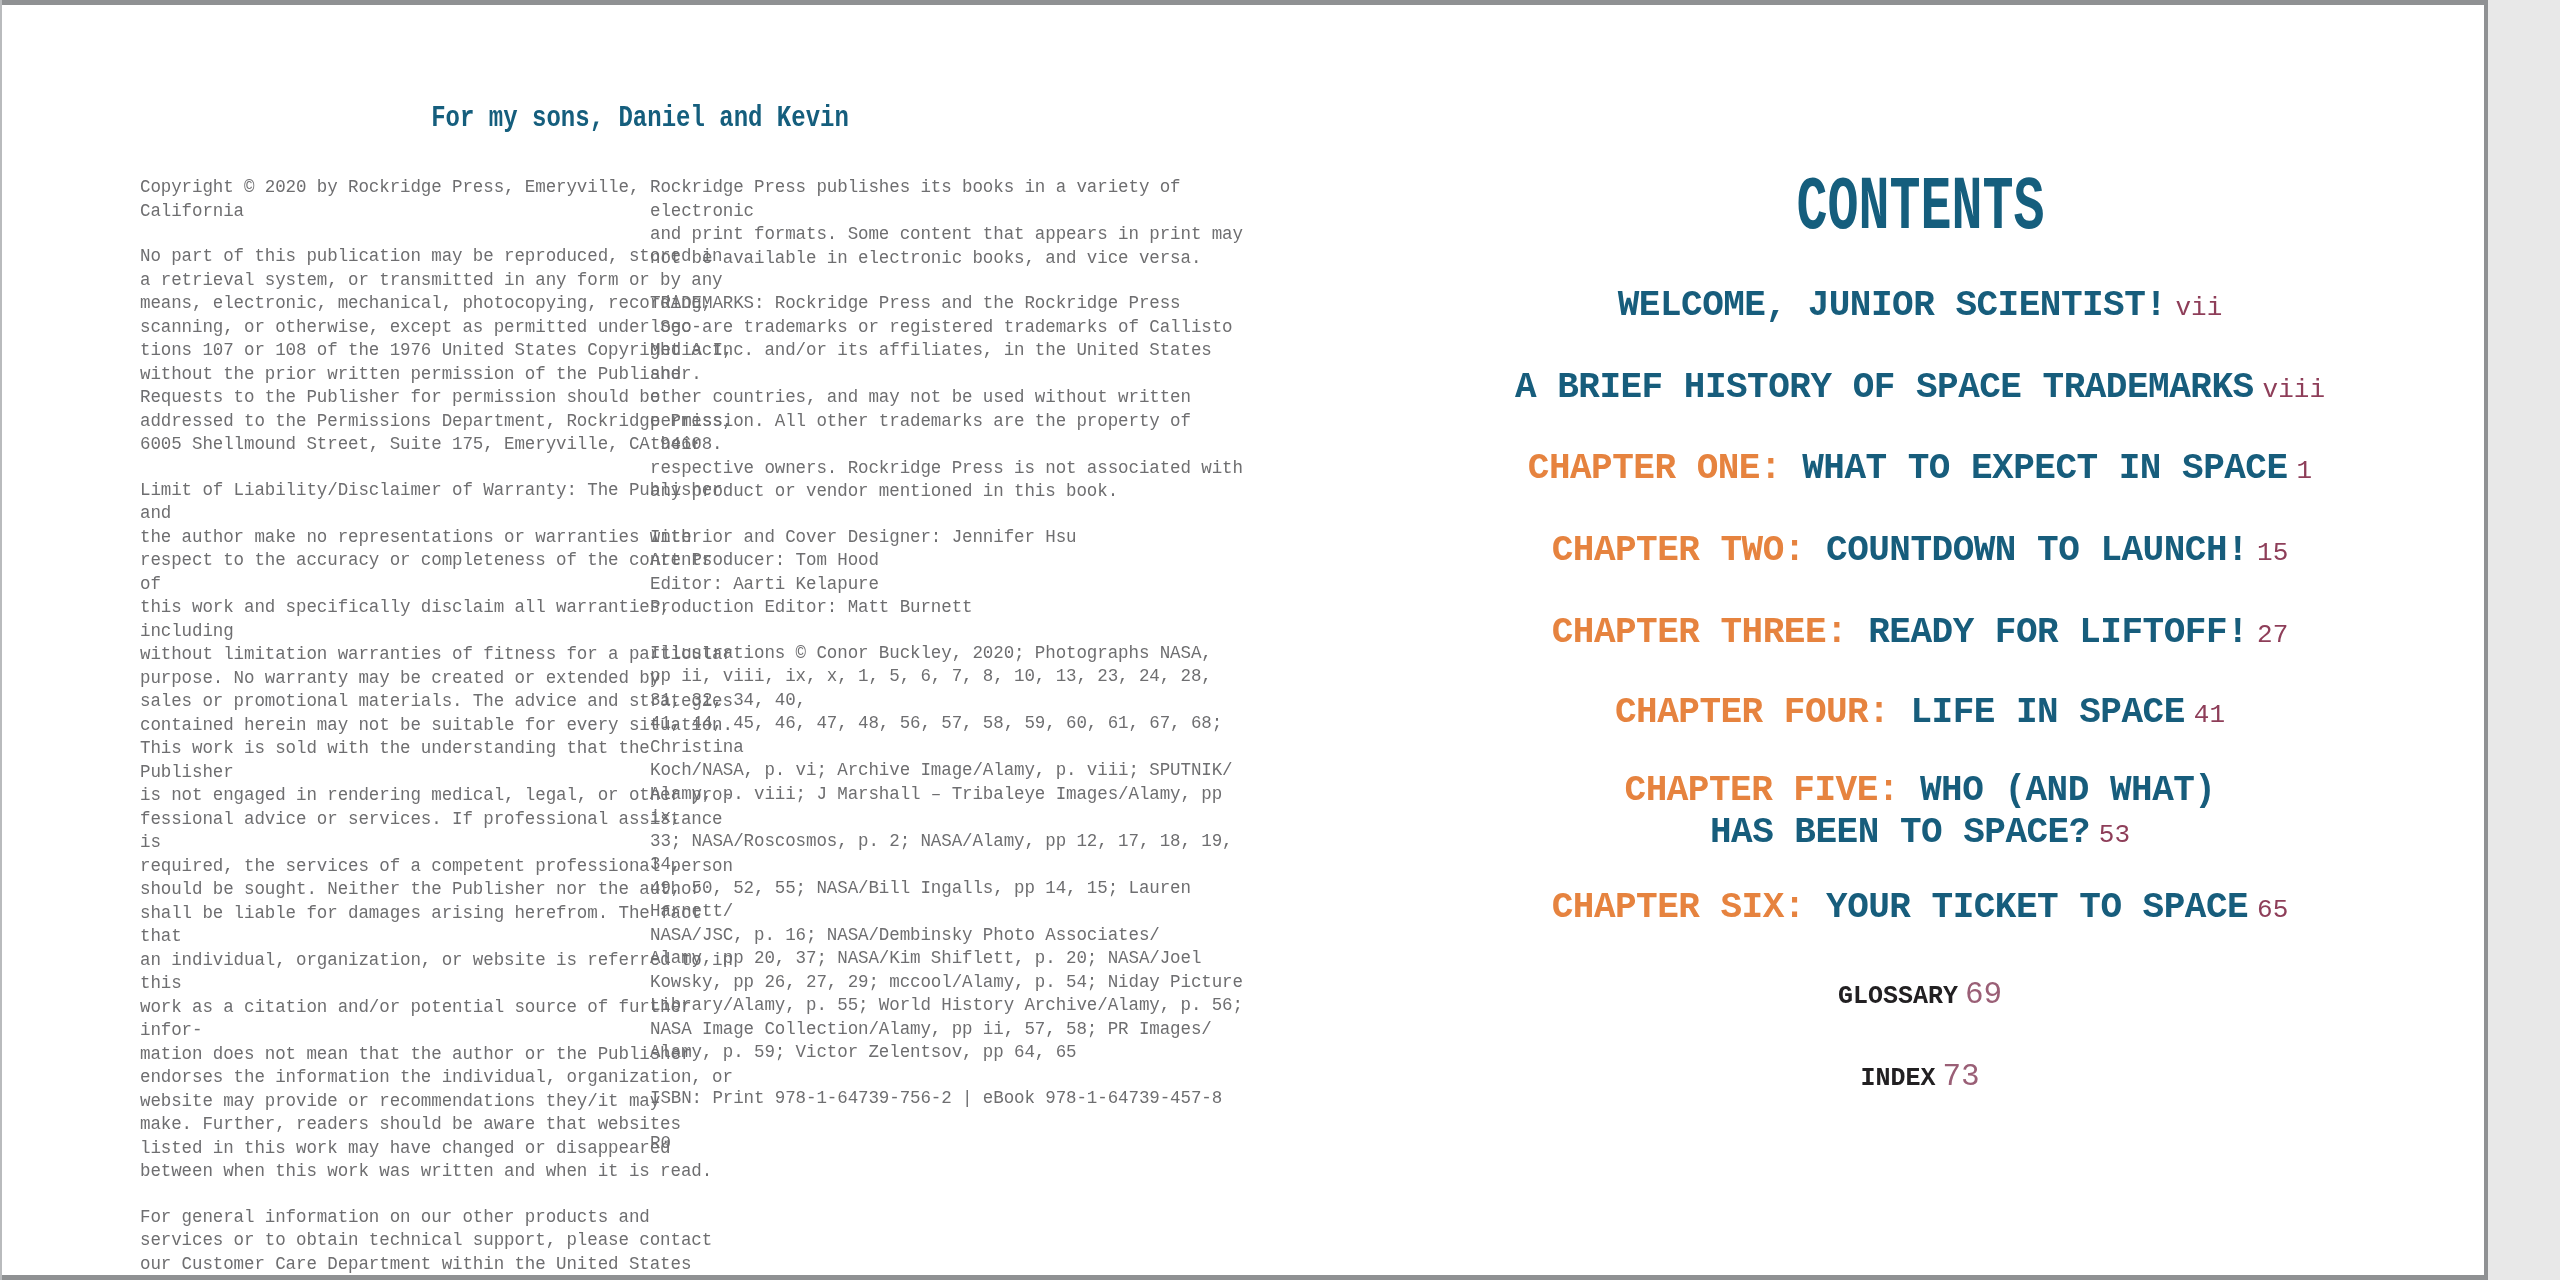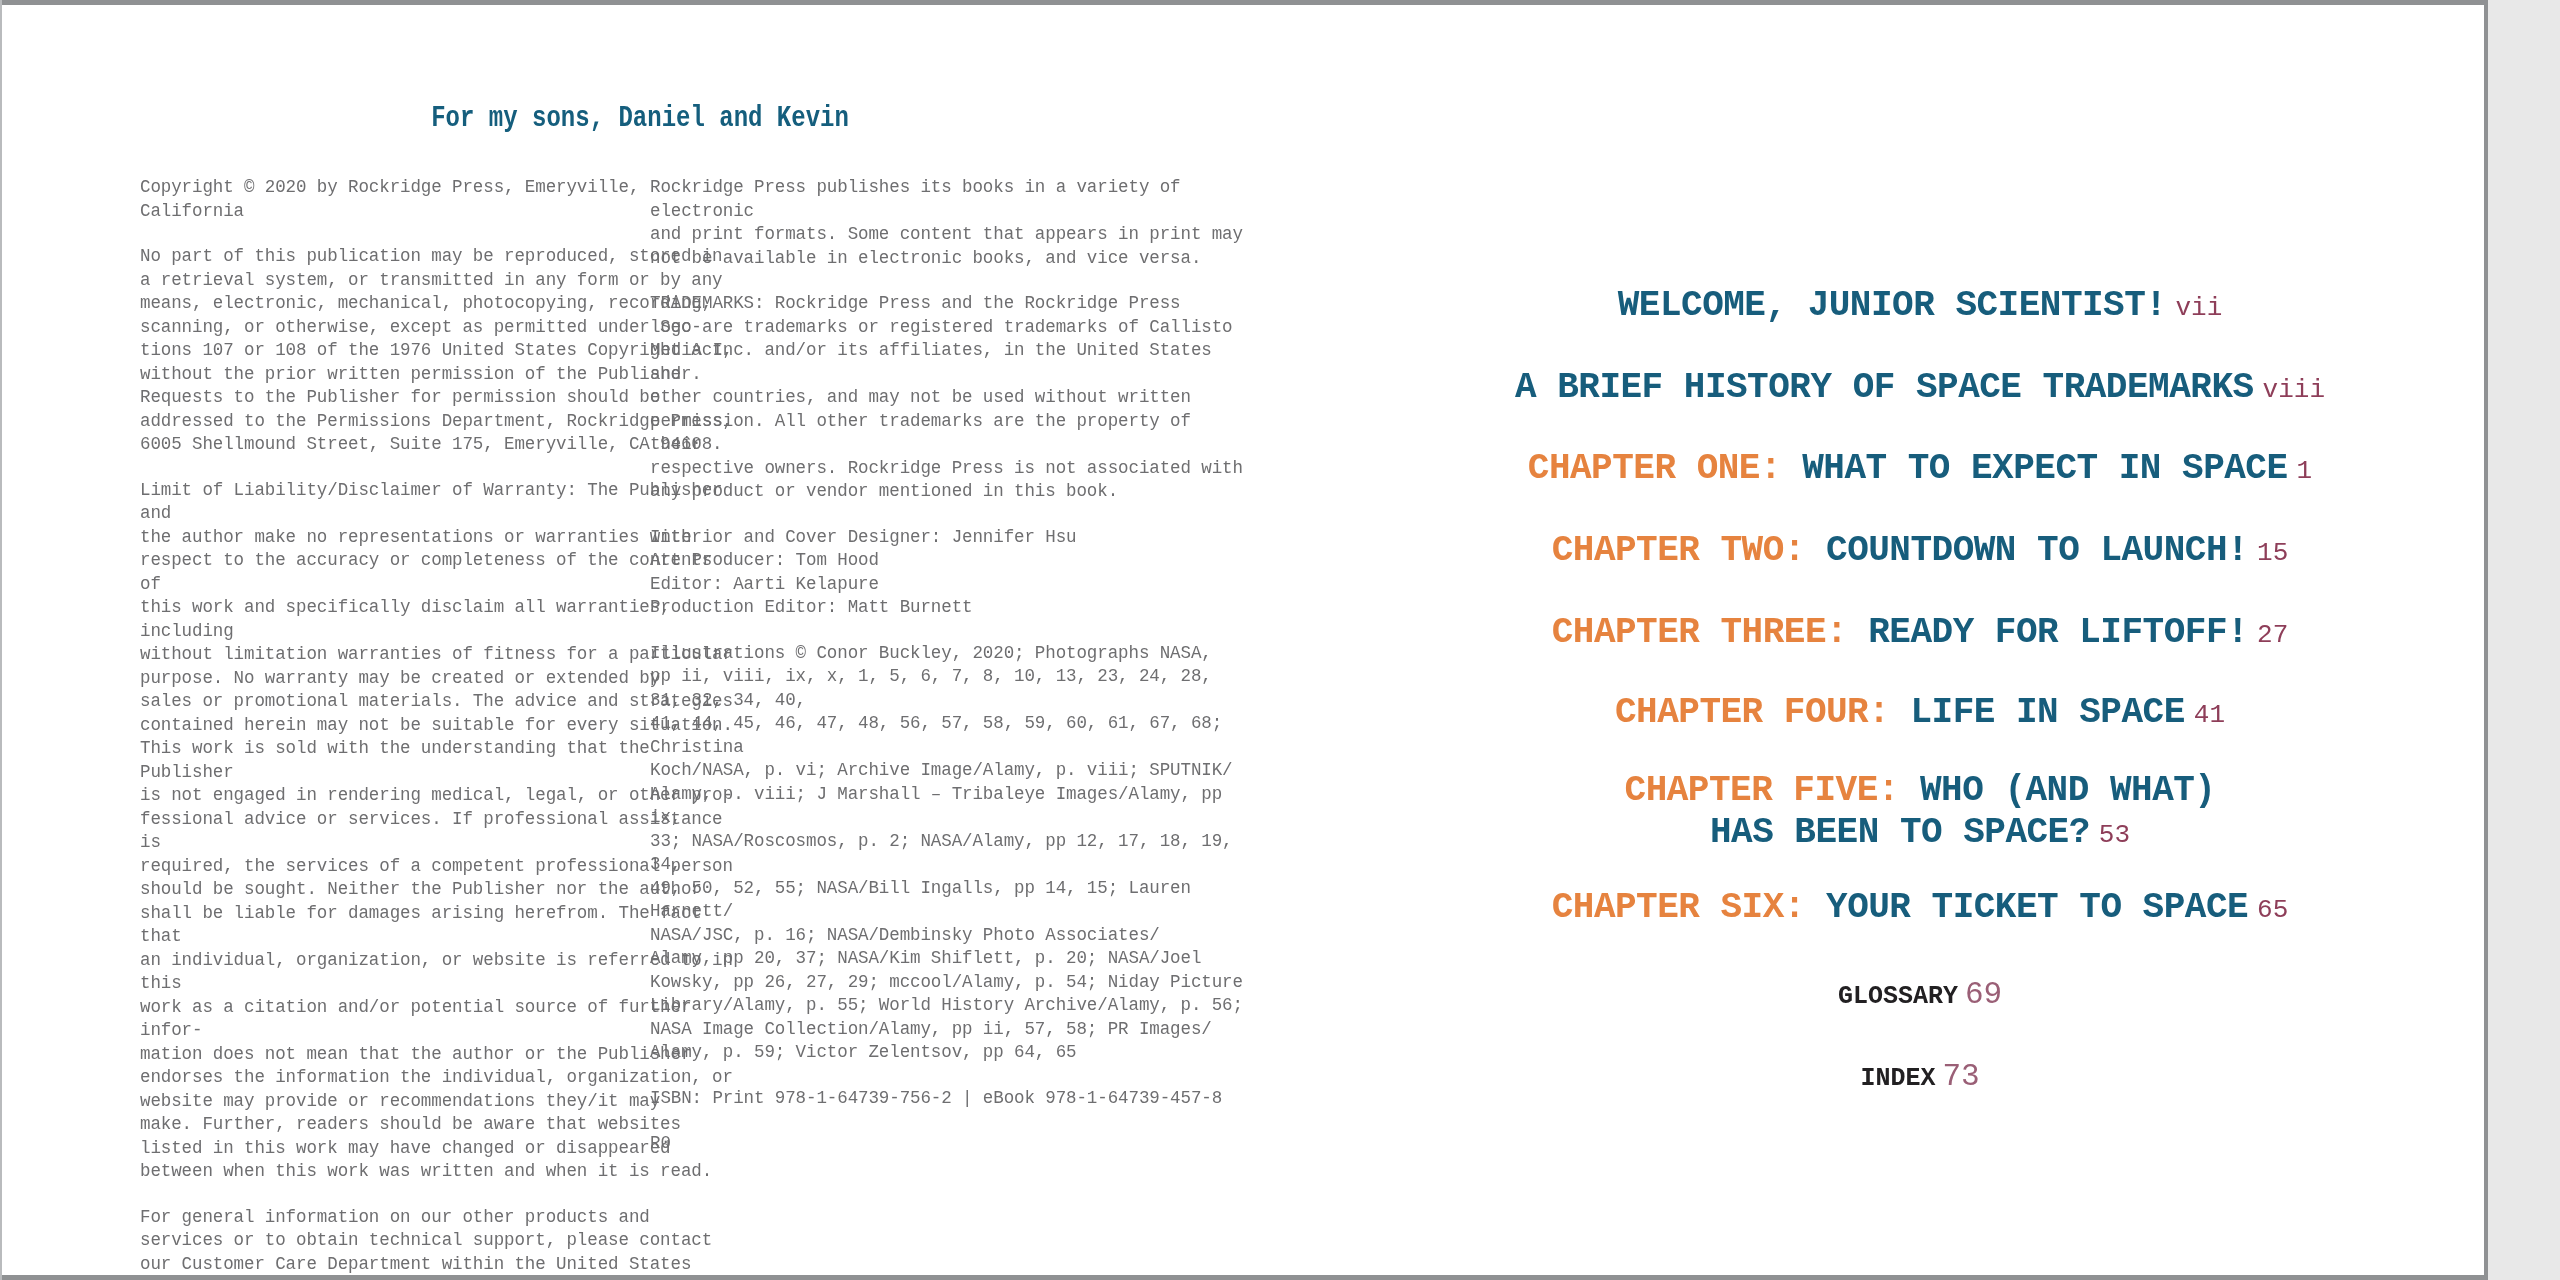--- a/index.html
+++ b/index.html
@@ -137,20 +137,23 @@
 Kowsky, pp 26, 27, 29; mccool/Alamy, p. 54; Niday Picture
 Library/Alamy, p. 55; World History Archive/Alamy, p. 56;
 NASA Image Collection/Alamy, pp ii, 57, 58; PR Images/
 Alamy, p. 59; Victor Zelentsov, pp 64, 65</p>
       <p>ISBN: Print 978-1-64739-756-2 | eBook 978-1-64739-457-8</p>
       <p>R0</p>
     </div>
   </div>
 
   <div class="page page-right">
+    <div class="toc-title">
+      <span class="cond-title">CONTENTS</span>
+    </div>
 
     <div class="toc-row row-1">
       <span class="title">WELCOME, JUNIOR SCIENTIST!</span><span class="pagenum">vii</span>
     </div>
 
     <div class="toc-row row-2">
       <span class="title">A BRIEF HISTORY OF SPACE TRADEMARKS</span><span class="pagenum">viii</span>
     </div>
 
     <div class="toc-row row-3">

